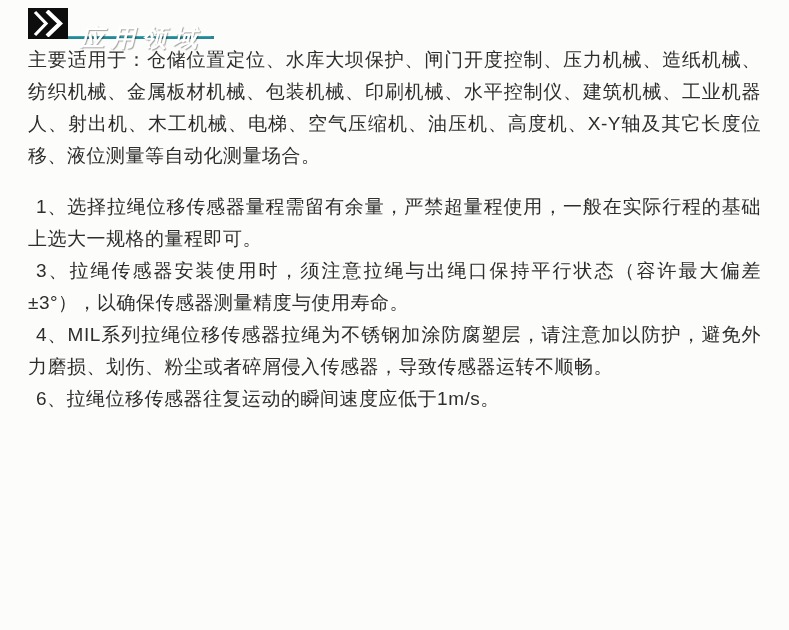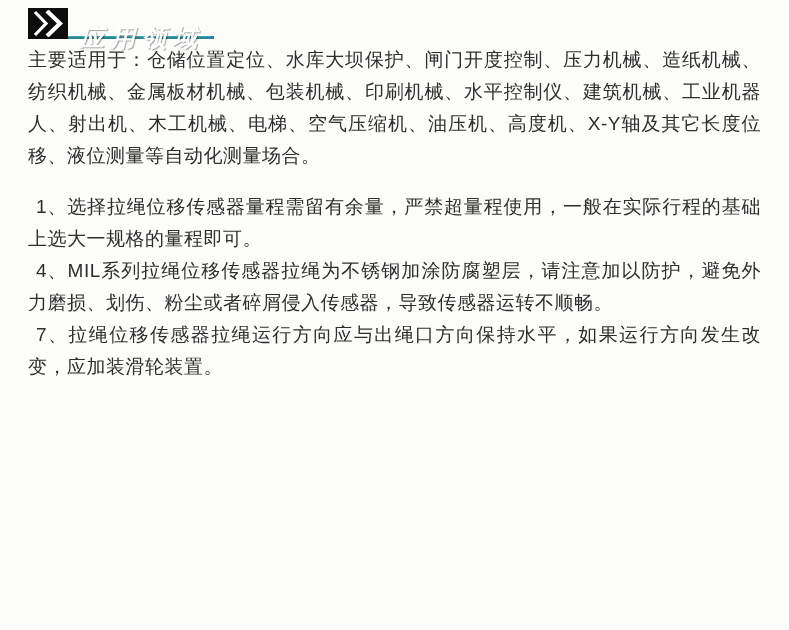--- a/index.html
+++ b/index.html
@@ -75,17 +75,18 @@
       </svg>
     </span>
     <span class="sec-title">应用领域</span>
   </div>
 
   <p class="body-text">主要适用于：仓储位置定位、水库大坝保护、闸门开度控制、压力机械、造纸机械、纺织机械、金属板材机械、包装机械、印刷机械、水平控制仪、建筑机械、工业机器人、射出机、木工机械、电梯、空气压缩机、油压机、高度机、X-Y轴及其它长度位移、液位测量等自动化测量场合。</p>
 
 
   <div class="items">
     <p class="body-text">1、选择拉绳位移传感器量程需留有余量，严禁超量程使用，一般在实际行程的基础上选大一规格的量程即可。</p>
+    <p class="body-text">3、拉绳传感器安装使用时，须注意拉绳与出绳口保持平行状态（容许最大偏差±3°），以确保传感器测量精度与使用寿命。</p>
     <p class="body-text">4、MIL系列拉绳位移传感器拉绳为不锈钢加涂防腐塑层，请注意加以防护，避免外力磨损、划伤、粉尘或者碎屑侵入传感器，导致传感器运转不顺畅。</p>
-    <p class="body-text">7、拉绳位移传感器拉绳运行方向应与出绳口方向保持水平，如果运行方向发生改变，应加装滑轮装置。</p>
+    <p class="body-text">6、拉绳位移传感器往复运动的瞬间速度应低于1m/s。</p>
   </div>
 
 </div>
 
 </body></html>

